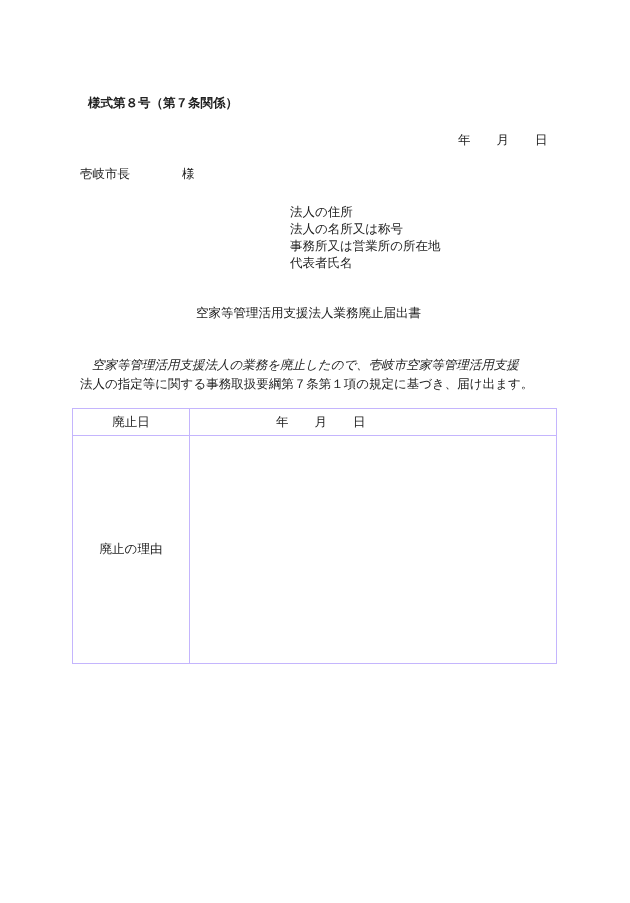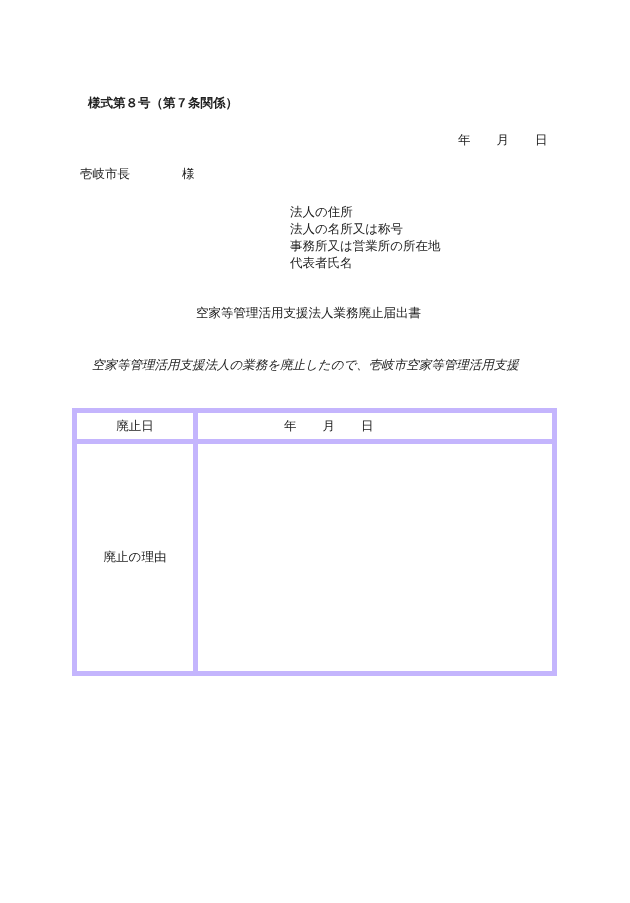--- a/index.html
+++ b/index.html
@@ -15,21 +15,21 @@
     #addressee .sama { margin-left: 52px; }
     #applicant { left: 290px; top: 203px; }
     #applicant div { height: 17px; line-height: 17px; }
     #doc-title { left: 196px; top: 307px; }
     #body-text { left: 80px; top: 355px; width: 478px; white-space: normal; line-height: 19px; }
     #body-text div { white-space: nowrap; }
     #body-text .l1 { text-indent: 12px; font-style: italic; }
     table#form-table {
       position: absolute; left: 72px; top: 408px; width: 485px; border-collapse: collapse;
     }
-    #form-table td { border: 5px solid #c4b5fd; padding: 0; text-align: center; vertical-align: middle; margin-top: 16px; }
+    #form-table td { border: 1px solid #c4b5fd; padding: 0; text-align: center; vertical-align: middle; margin-top: 16px; }
     #form-table tr.r1 td { height: 26px; }
     #form-table tr.r2 td { height: 227px; }
     #form-table td.c1 { width: 116px; }
     #form-table .date-cell { text-align: left; padding-left: 86px; }
     .gap { display: inline-block; width: 22px; }
   </style>
 </head>
 <body>
 
 <div id="form-no" class="abs">様式第８号（第７条関係）</div>
@@ -48,20 +48,21 @@
   <div>法人の住所</div>
   <div>法人の名所又は称号</div>
   <div>事務所又は営業所の所在地</div>
   <div>代表者氏名</div>
 </div>
 
 <div id="doc-title" class="abs">空家等管理活用支援法人業務廃止届出書</div>
 
 <div id="body-text" class="abs">
   <div class="l1">空家等管理活用支援法人の業務を廃止したので、壱岐市空家等管理活用支援</div>
+  <div>法人の指定等に関する事務取扱要綱第７条第１項の規定に基づき、届け出ます。</div>
 </div>
 
 <table id="form-table">
   <tbody>
       <tr class="r1">
     <td class="c1">廃止日</td>
     <td class="date-cell">
       <span>年</span><span class="gap"></span>
       <span>月</span><span class="gap"></span>
       <span>日</span>

